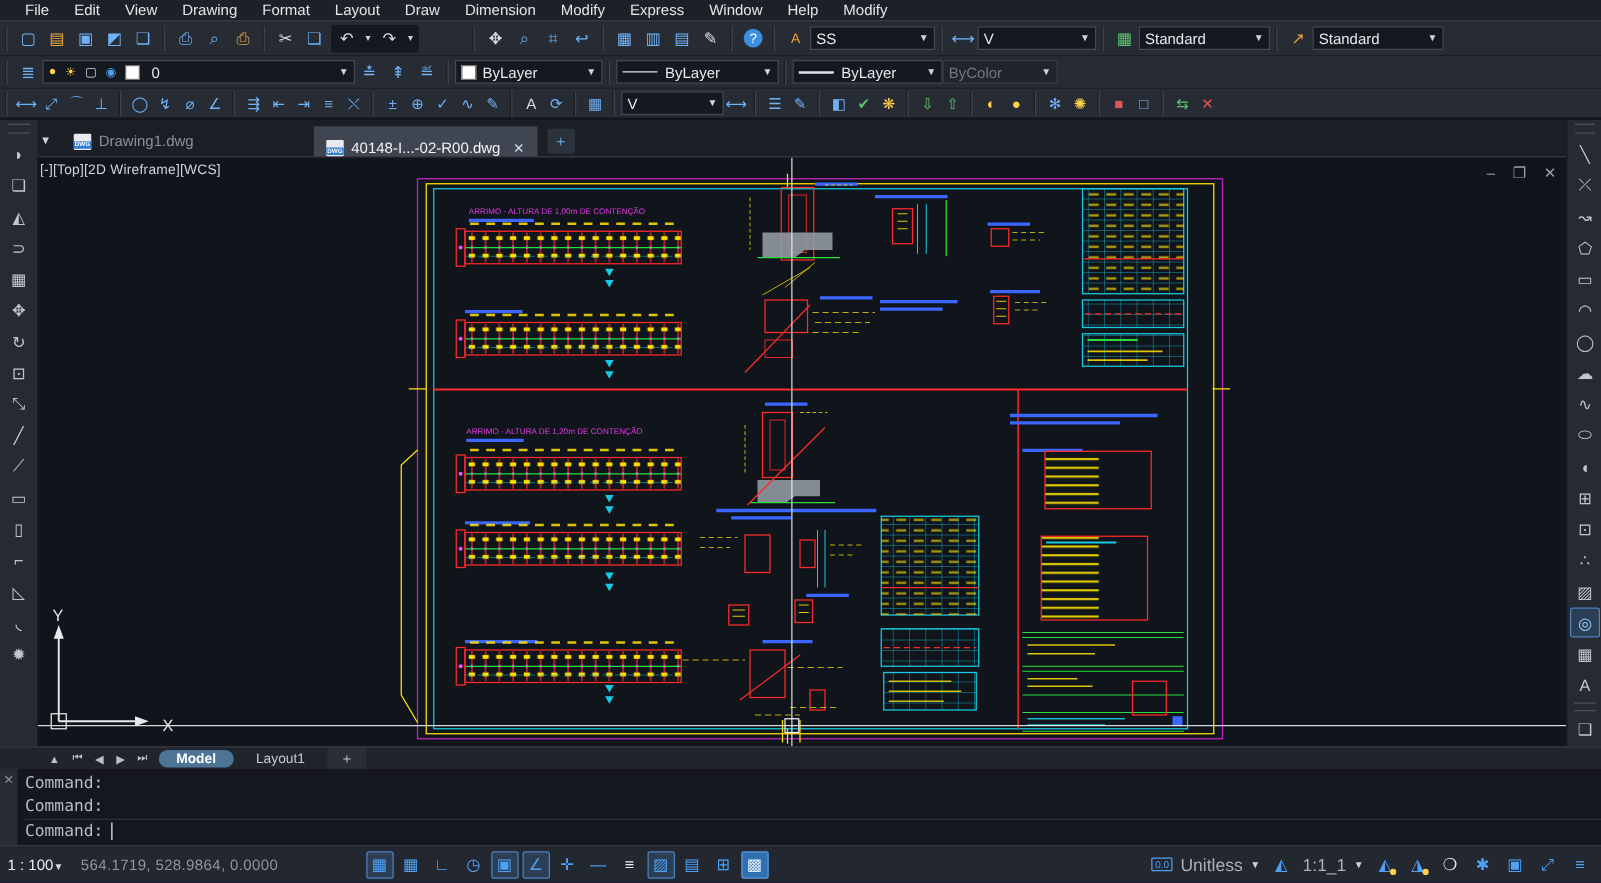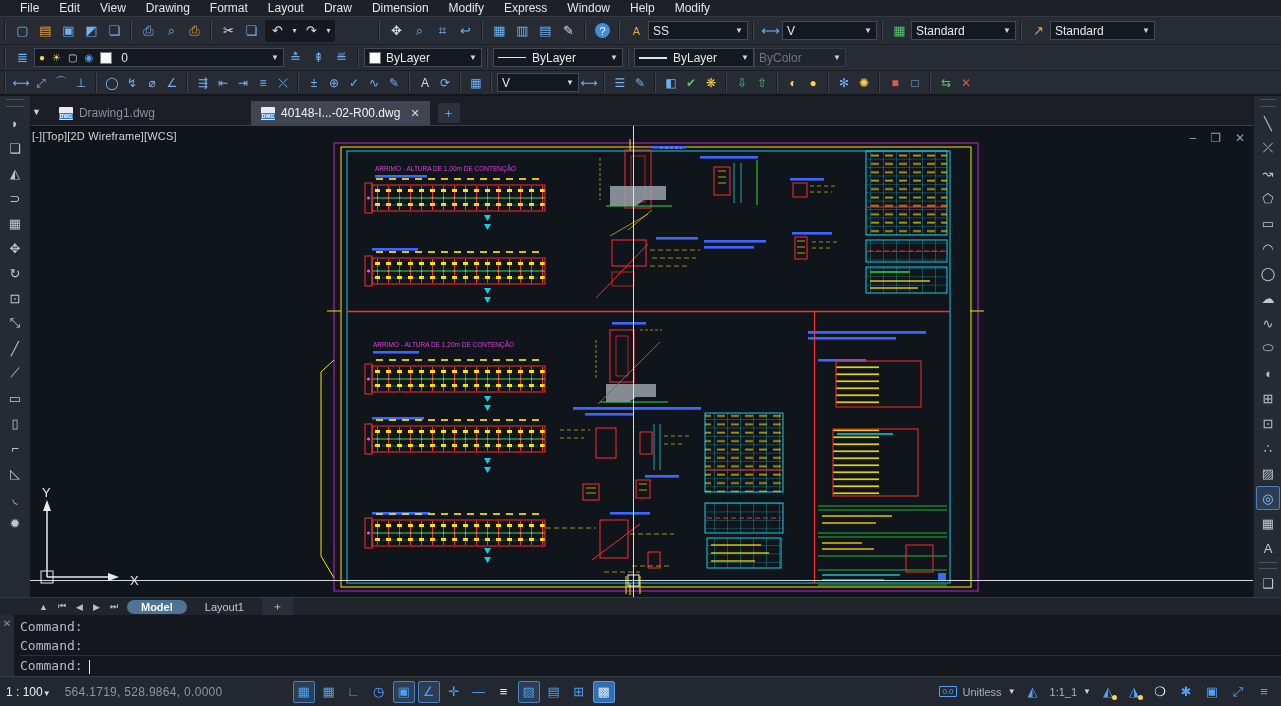--- a/index.html
+++ b/index.html
@@ -35,21 +35,21 @@
   .combo.disabled{color:#70767f;border-color:#343a43;background:#20252c;}
   .swatch{width:10px;height:10px;background:#ffffff;border:1px solid #777;display:inline-block;margin-right:5px;}
   .ltline{width:28px;height:1px;background:#dfe3e8;display:inline-block;margin-right:6px;}
   .ltline.thick{height:2px;}
   .licon{font-size:10px;margin-right:3px;}
 
   
   #tabstrip{left:28px;top:96px;width:1253px;height:30px;background:#1b1f25;display:flex;align-items:flex-end;box-sizing:border-box;border-bottom:1px solid #3a4049;}
   #tab-overflow{color:#cfd4da;font-size:9px;padding:0 8px 8px 4px;}
   .ftab{height:24px;display:flex;align-items:center;padding:0 10px;font-size:12px;color:#8a9099;gap:6px;cursor:default;}
-  .ftab.active{background:#3f4651;color:#f2f4f7;}
+  .ftab.active{background:#3f4651;color:#f2f4f7;align-items:flex-end;}
   .dwgicon{width:14px;height:13px;background:#e8eaee;border-radius:1px;position:relative;display:inline-block;}
   .dwgicon::after{content:"DWG";position:absolute;left:0;bottom:1px;width:100%;text-align:center;
     font-size:5px;font-weight:bold;color:#fff;background:#2f7dd6;border-radius:1px;}
   .ftab .close{color:#d8dce2;font-size:11px;margin-left:4px;}
   .newtab{width:22px;height:20px;background:#2c323b;border-radius:2px;margin-left:8px;margin-bottom:2px;
     display:flex;align-items:center;justify-content:center;color:#6fb1f5;font-size:12px;}
 
   
   .dock{background:#262b33;}
   #dock-left{left:0;top:96px;width:30px;height:504px;border-right:1px solid #181c22;}
@@ -89,21 +89,21 @@
   #scale-ind{color:#eef1f4;font-size:12px;font-weight:normal;white-space:nowrap;}
   #scale-ind .car{font-size:8px;color:#cfd4da;}
   #coords{color:#8f969f;font-size:12px;margin-left:14px;letter-spacing:.3px;white-space:nowrap;}
   #status-mid{display:flex;align-items:center;gap:3px;margin-left:70px;}
   .sbtn{width:22px;height:22px;display:inline-flex;align-items:center;justify-content:center;
     color:#4ea1f5;font-size:13px;border-radius:2px;box-sizing:border-box;}
   .sbtn.wht{color:#e8eaee;}
   .sbtn.active{background:#2c3e53;border:1px solid #4c82bd;}
   .sbtn.activeblue{background:#2f6fb2;border:1px solid #5a9ae0;color:#dceaf8;}
   #status-right{margin-left:auto;display:flex;align-items:center;gap:6px;}
-  .sr-text{color:#aab0b9;font-size:11px;}
+  .sr-text{color:#aab0b9;font-size:14px;}
   .unitbox{border:1px solid #4ea1f5;color:#4ea1f5;font-size:8px;padding:0 2px;border-radius:1px;}
   #status-right .car{font-size:8px;color:#cfd4da;}
   .dot-y{position:relative;}
   .dot-y::after{content:"";position:absolute;right:2px;bottom:3px;width:5px;height:5px;border-radius:50%;background:#ffd24a;}
 </style>
 </head>
 <body>
 
 <div id="app">
 

